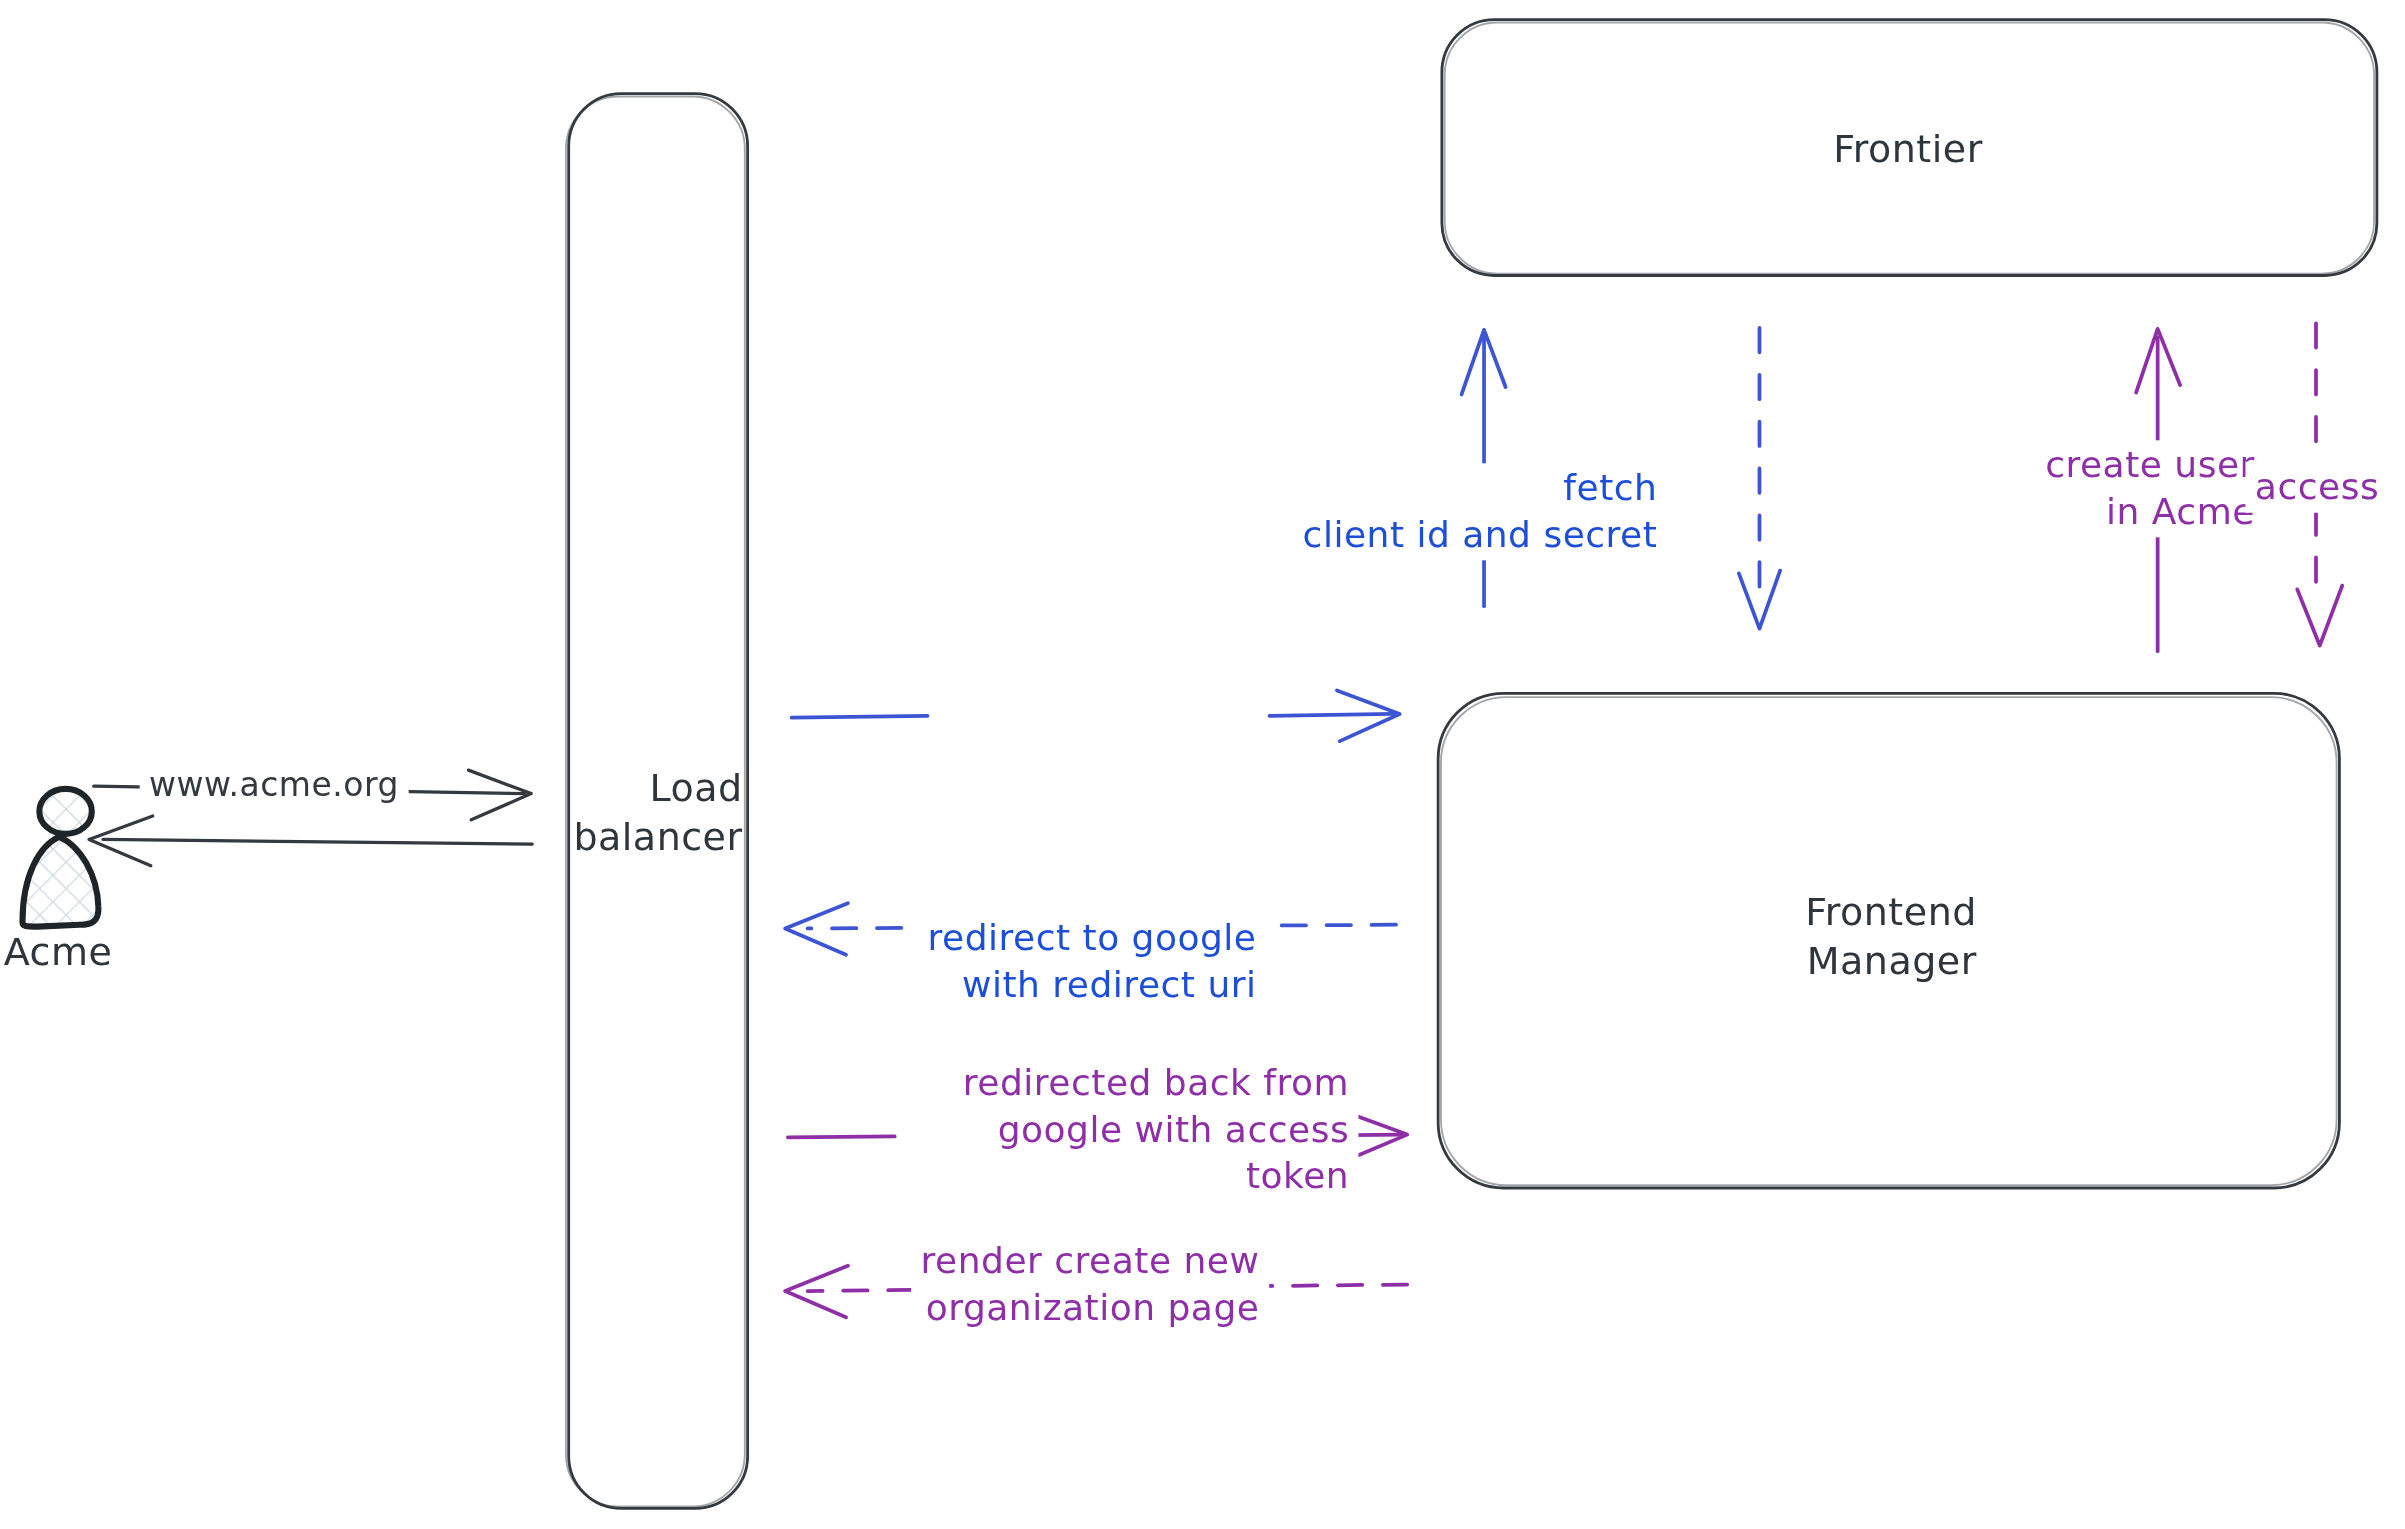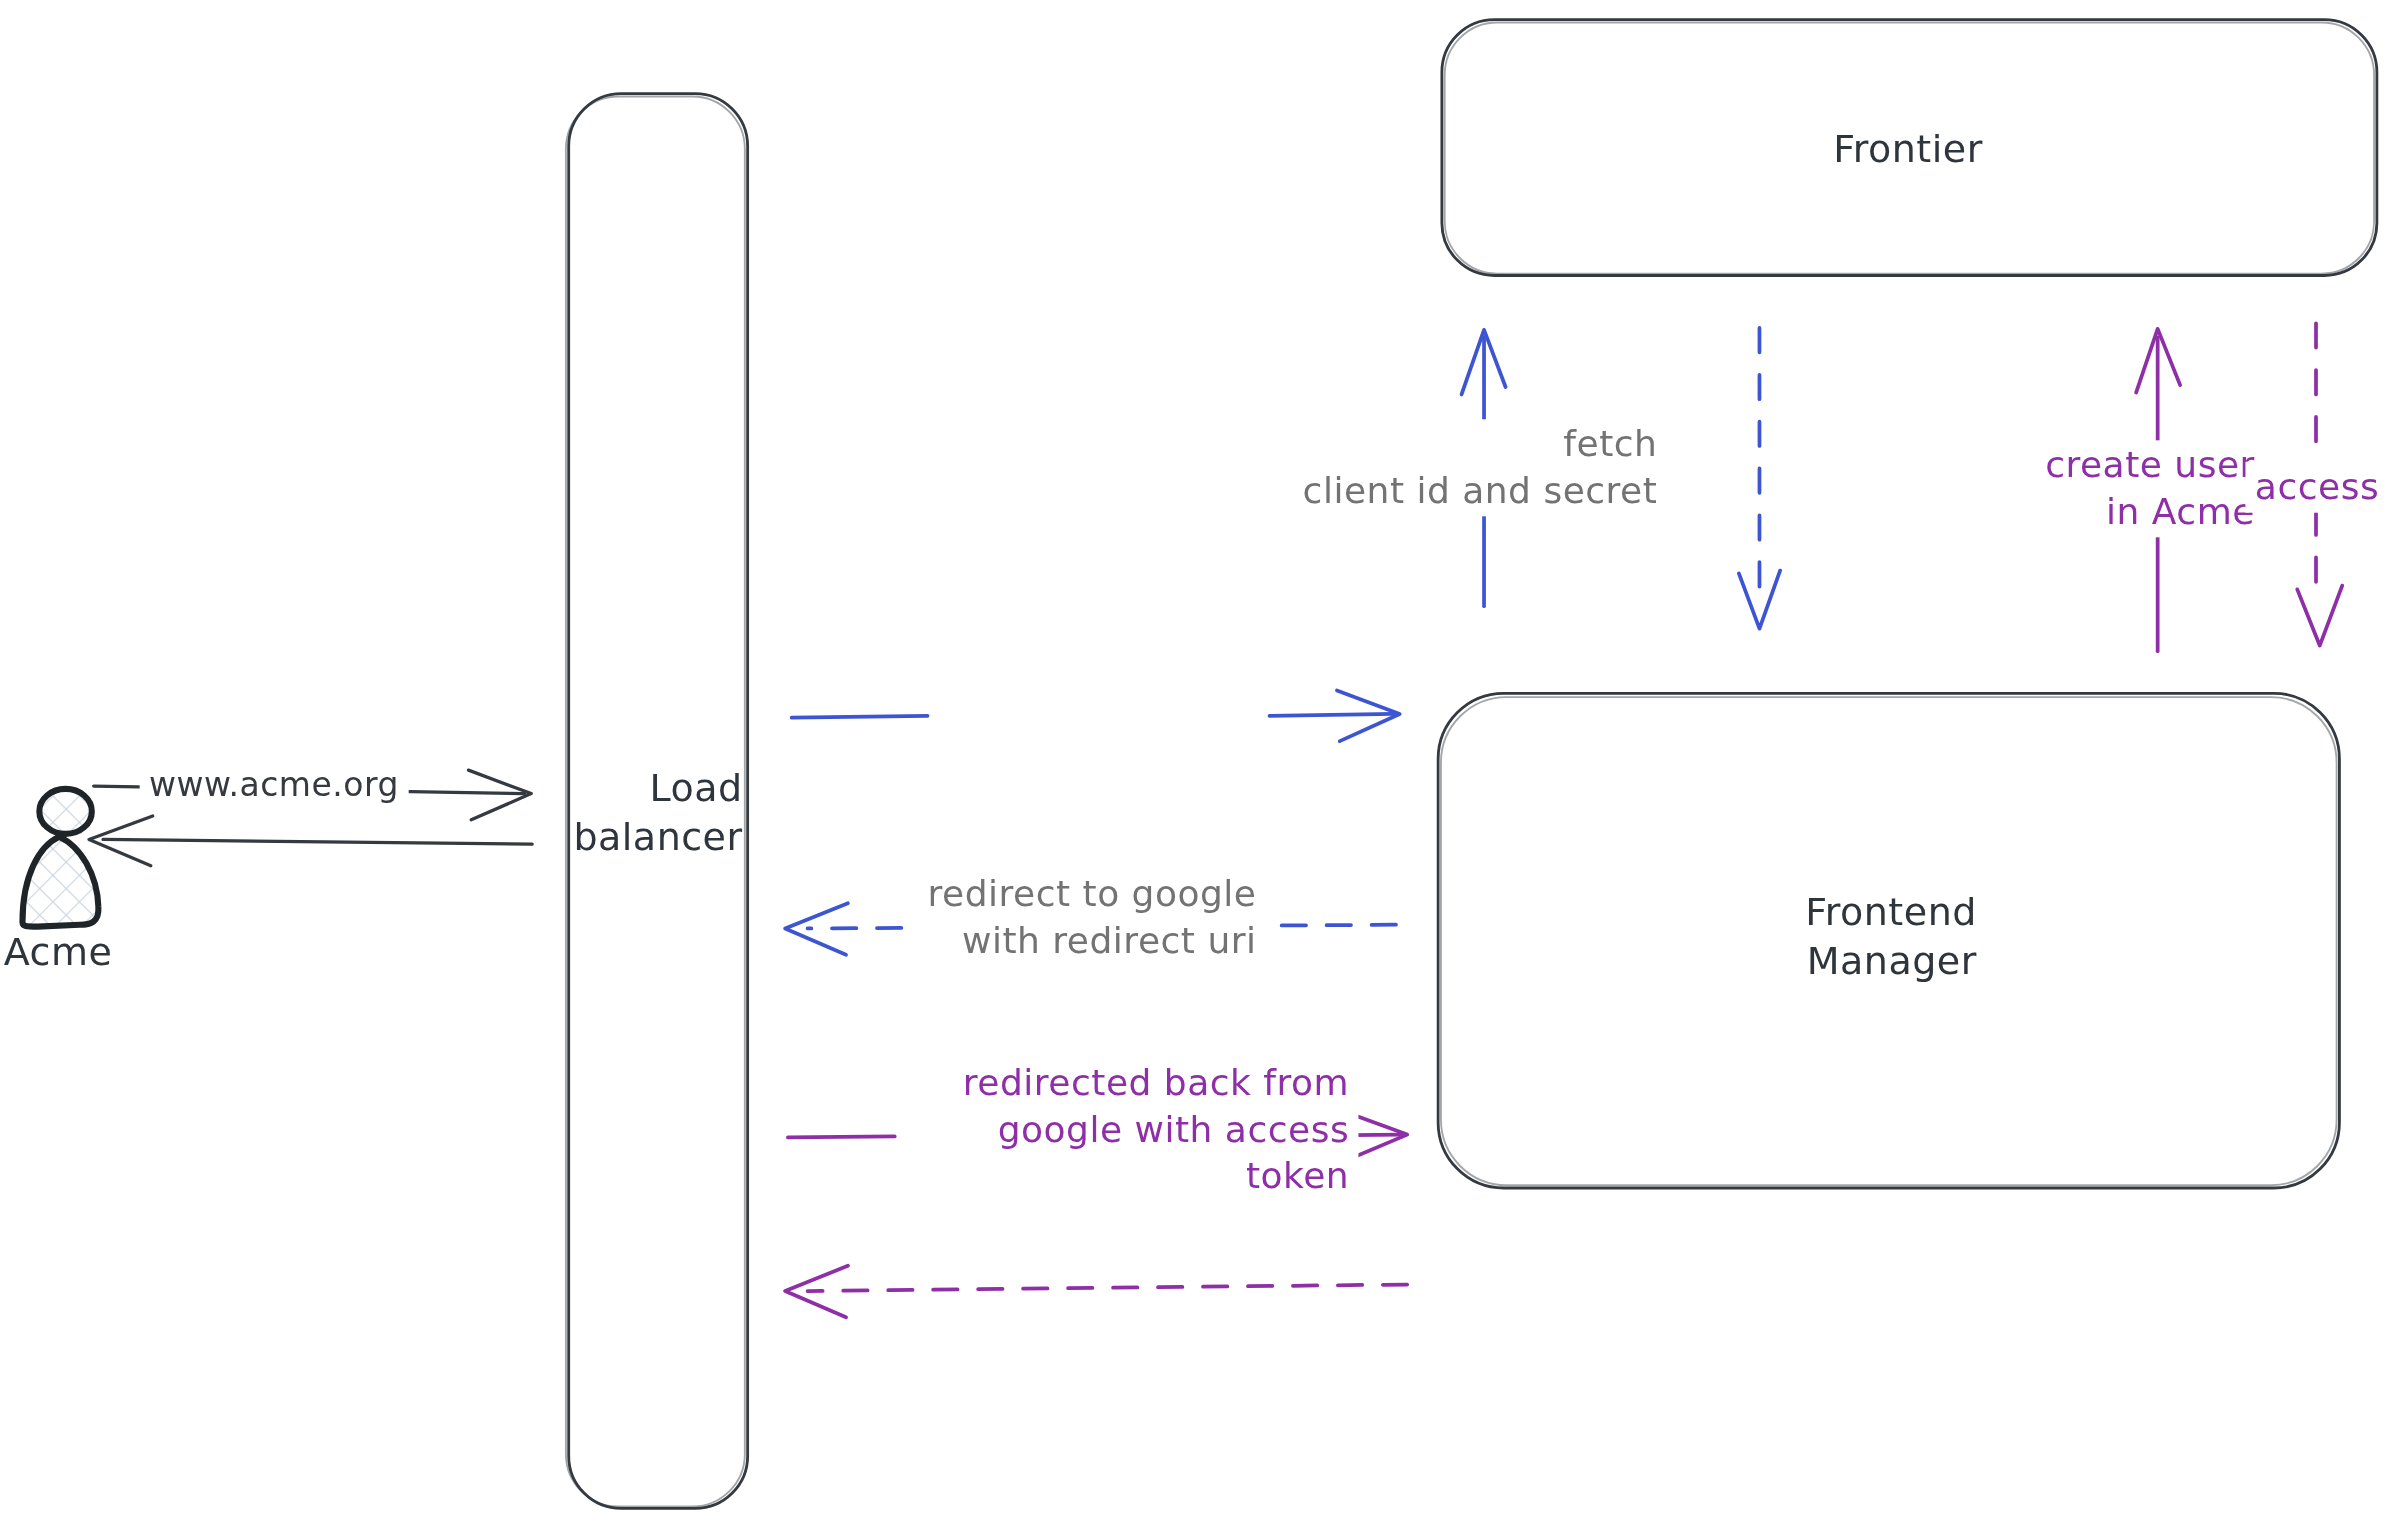--- a/index.html
+++ b/index.html
@@ -15,21 +15,21 @@
     position:absolute;
     transform:translate(-50%,-50%);
     text-align:right;
     white-space:pre-line;
     line-height:1.3;
     font-size:36px;
     letter-spacing:0.5px;
     color:#343a40;
   }
   .lbl.bg{background:#ffffff;padding:1.9px 9.4px;}
-  .lbl.blue{color:#737373;}
+  .lbl.blue{color:#1d4ed8;margin-top:44px;}
   .lbl.purple{color:#8f2fa8;}
   .lbl.node{font-size:38px;color:#2f353c;}
 </style>
 </head>
 <body>
 
 <div id="canvas">
 
   <svg id="shapes" viewBox="0 0 2567 1633" width="2405" height="1530" fill="none" stroke-linecap="round" stroke-linejoin="round">
 
@@ -120,18 +120,20 @@
 Manager</div>
 
   <div class="lbl bg" style="left:274px;top:785px;font-size:33px;">www.acme.org</div>
   <div class="lbl bg blue" style="left:1092px;top:918px;">redirect to google
 with redirect uri</div>
   <div class="lbl bg blue" style="left:1480px;top:468px;">fetch
 client id and secret</div>
   <div class="lbl bg purple" style="left:1156px;top:1130px;">redirected back from
 google with access
 token</div>
+  <div class="lbl bg purple" style="left:1090px;top:1285px;">render create new
+organization page</div>
   <div class="lbl bg purple" style="left:2150px;top:489px;">create user
 in Acme</div>
   <div class="lbl bg purple" style="left:2317px;top:487px;">access</div>
 
 </div>
 
 
 </body></html>

